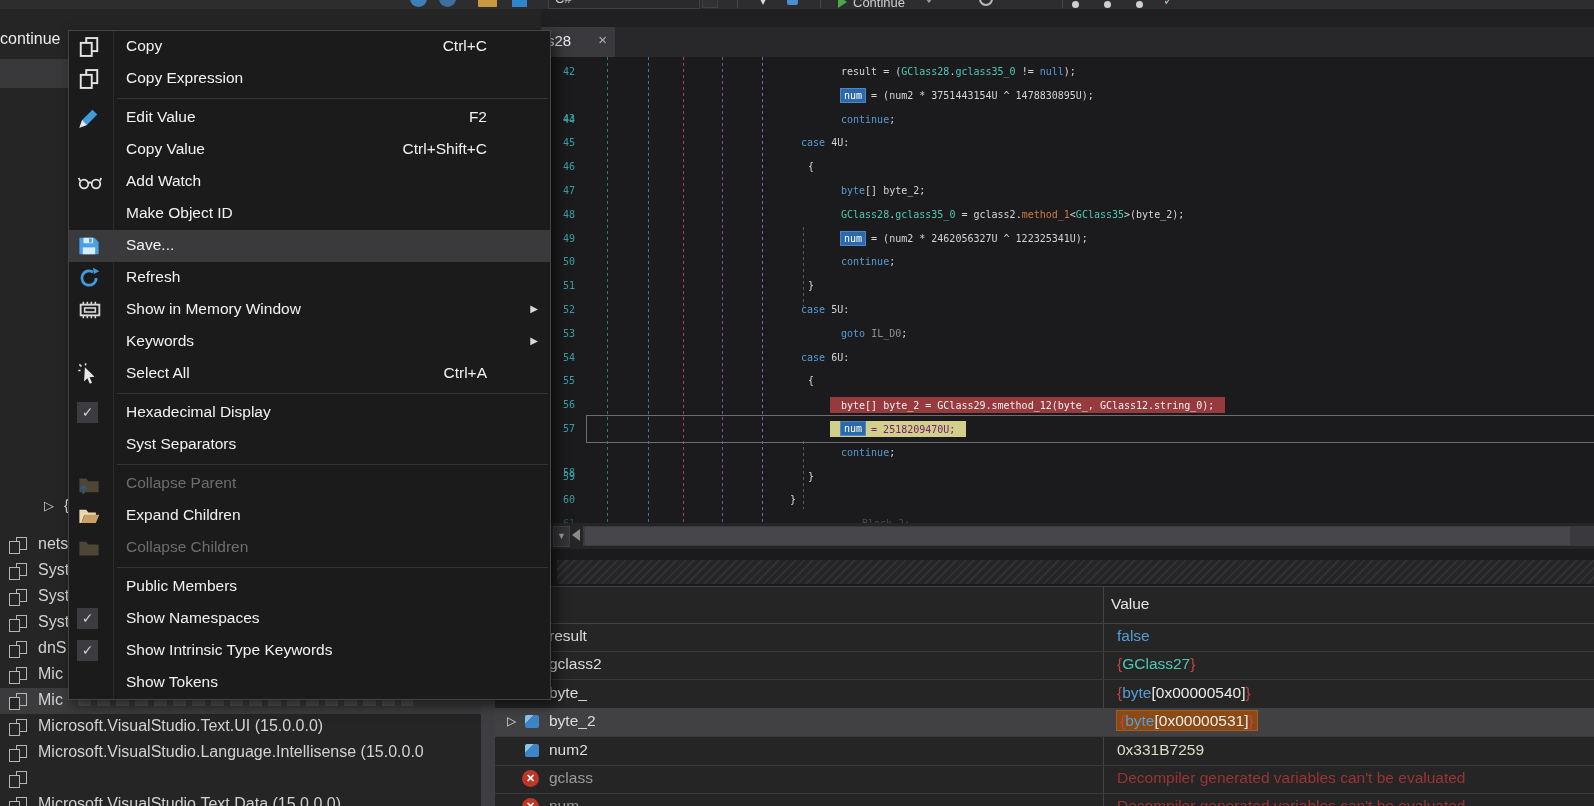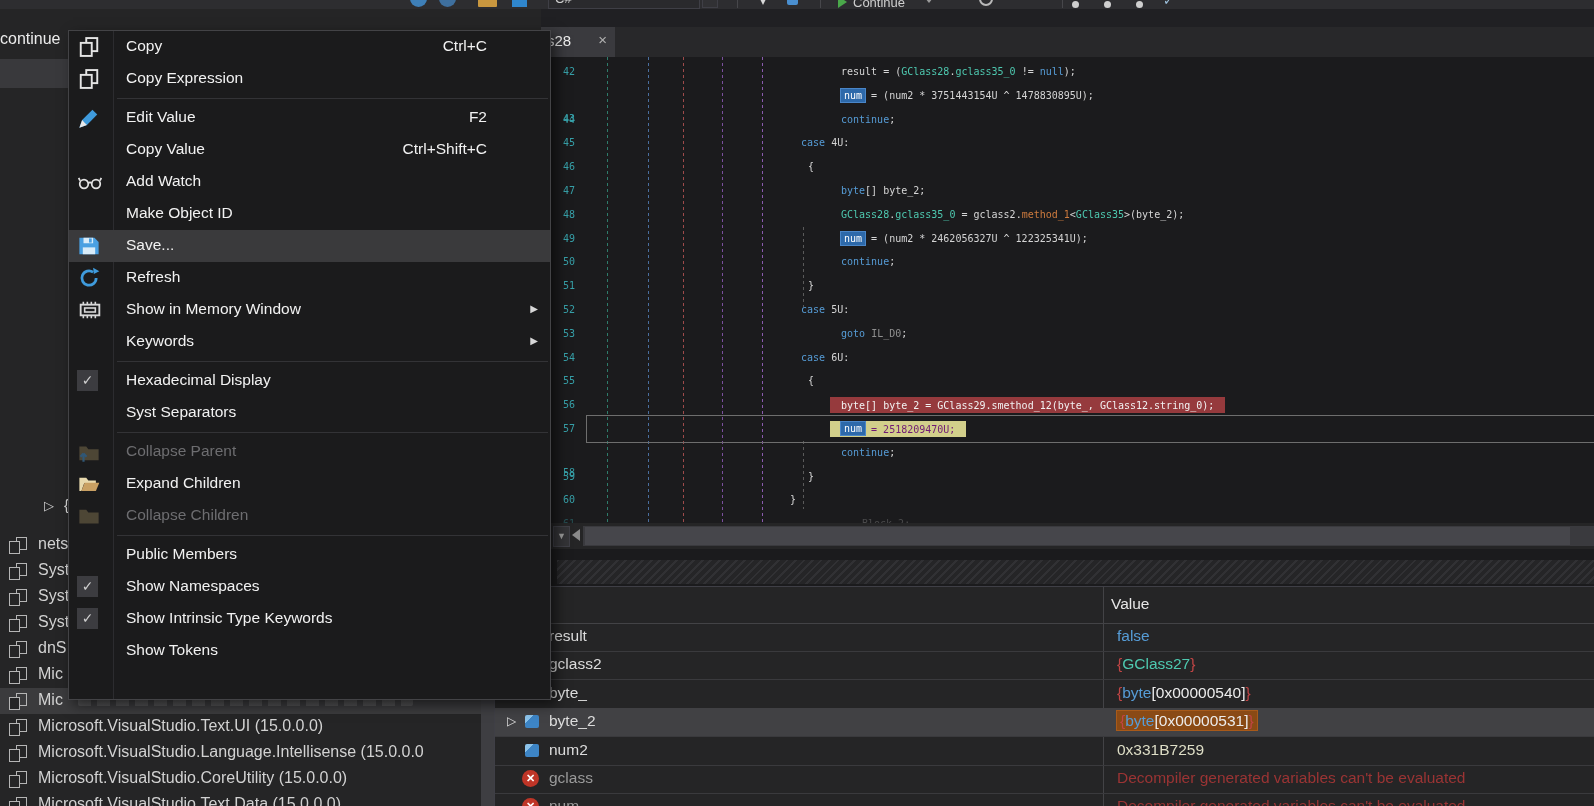--- a/index.html
+++ b/index.html
@@ -195,21 +195,20 @@
             <i></i>
             <i></i>
           </div>
           <div class="sb-label">Microsoft.VisualStudio.Language.Intellisense (15.0.0.0</div>
         </div>
         <div class="sb-item" style="top: 757px;">
           <div class="asm-ico">
             <i></i>
             <i></i>
           </div>
-          <div class="sb-label">Microsoft.VisualStudio.CoreUtility (15.0.0.0)</div>
         </div>
         <div class="sb-item" style="top: 783px;">
           <div class="asm-ico">
             <i></i>
             <i></i>
           </div>
           <div class="sb-label">Microsoft.VisualStudio.Text.Data (15.0.0.0)</div>
         </div>
       </div>
     <div class="sb-scroll"></div>
@@ -389,20 +388,28 @@
             <rect x="5" y="5.5" width="8" height="3" fill="none" stroke="#d8d8d8" stroke-width="1.2"></rect>
             <path d="M4 3 V0.8 M7 3 V0.8 M10 3 V0.8 M13 3 V0.8 M4 11 v2.2 M7 11 v2.2 M10 11 v2.2 M13 11 v2.2" stroke="#d8d8d8" stroke-width="1.2"></path>
           </svg></div>
         <div class="m-label">Show in Memory Window</div>
         <div class="m-sub">▶</div>
       </div>
       <div class="m-item">
         <div class="m-label">Keywords</div>
         <div class="m-sub">▶</div>
       </div>
+      <div class="m-item">
+        <div class="m-ico"><svg width="22" height="22" viewBox="0 0 16 16">
+            <path d="M5 3 L12 10 L8.4 10.3 L10.2 14.4 L8.6 15.1 L6.8 11 L4.4 13.4 Z" fill="#e8e8e8"></path>
+            <path d="M1 1 L2.5 2.5 M5.5 0.2 L5.5 1.8 M0.2 5.5 L1.8 5.5" stroke="#e8e8e8" stroke-width="1.1"></path>
+          </svg></div>
+        <div class="m-label">Select All</div>
+        <div class="m-short">Ctrl+A</div>
+      </div>
       <div class="m-sep"></div>
       <div class="m-item">
         <div class="m-check">✓</div>
         <div class="m-label">Hexadecimal Display</div>
       </div>
       <div class="m-item">
         <div class="m-label">Syst Separators</div>
       </div>
       <div class="m-sep"></div>
       <div class="m-item dis">

